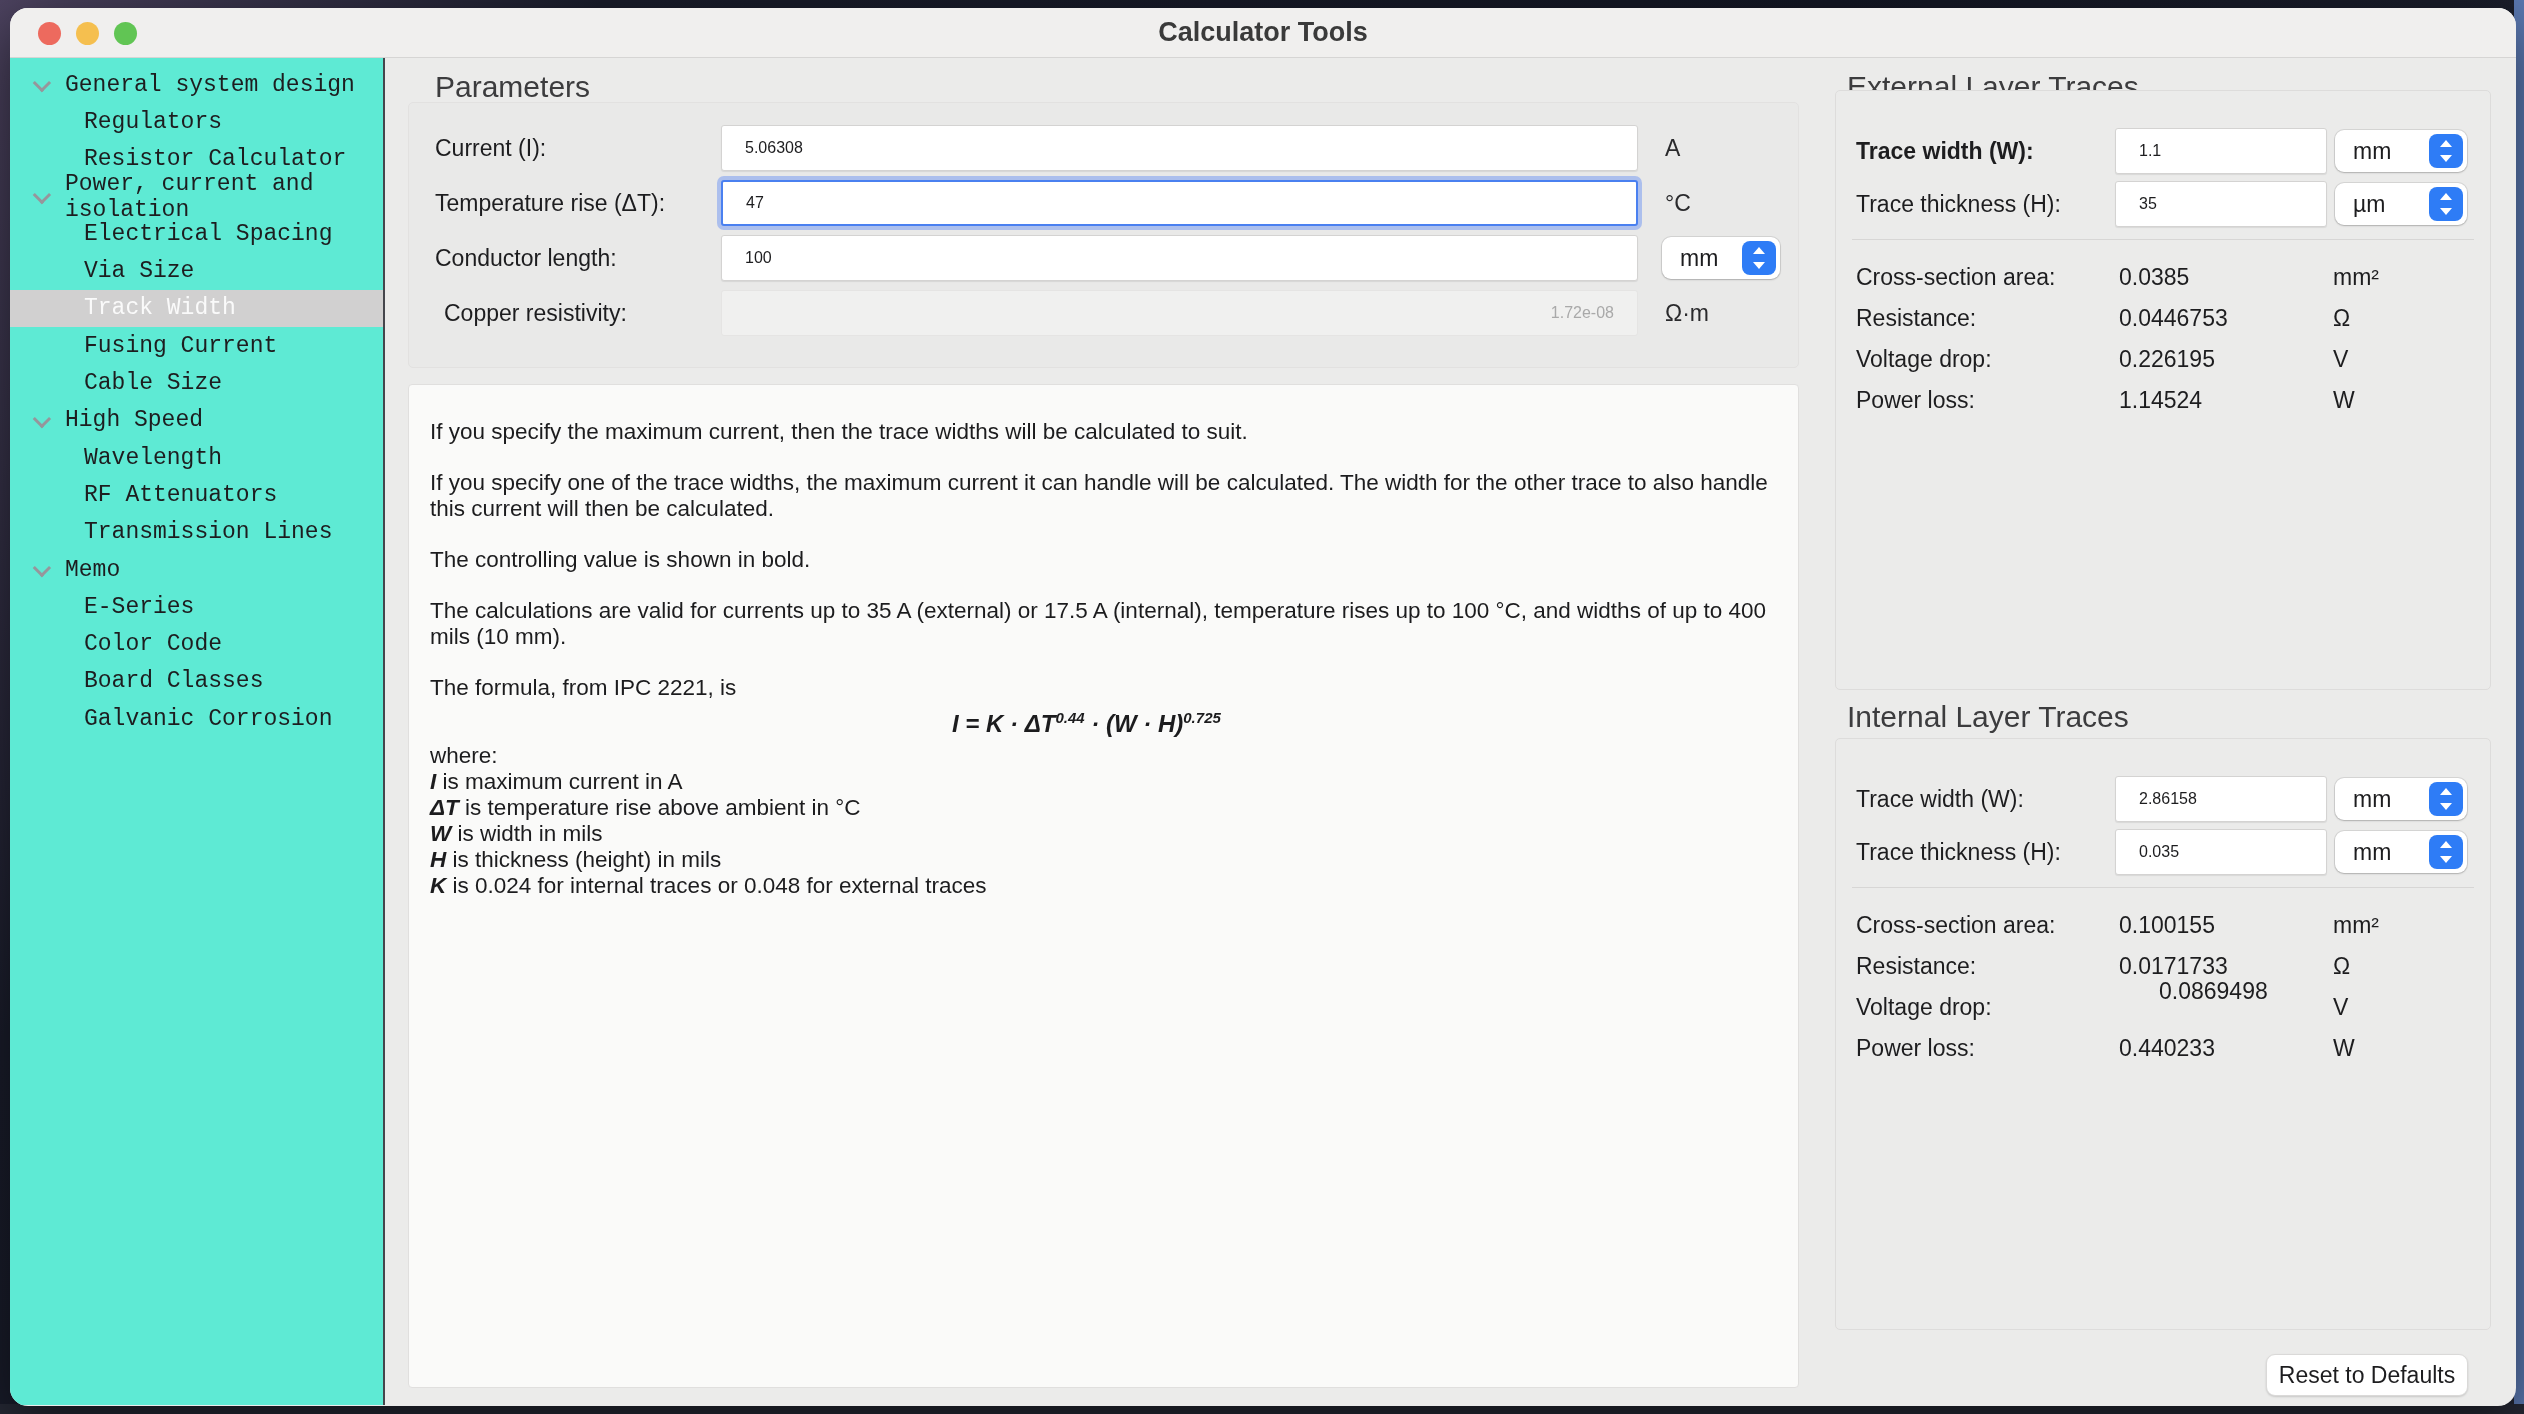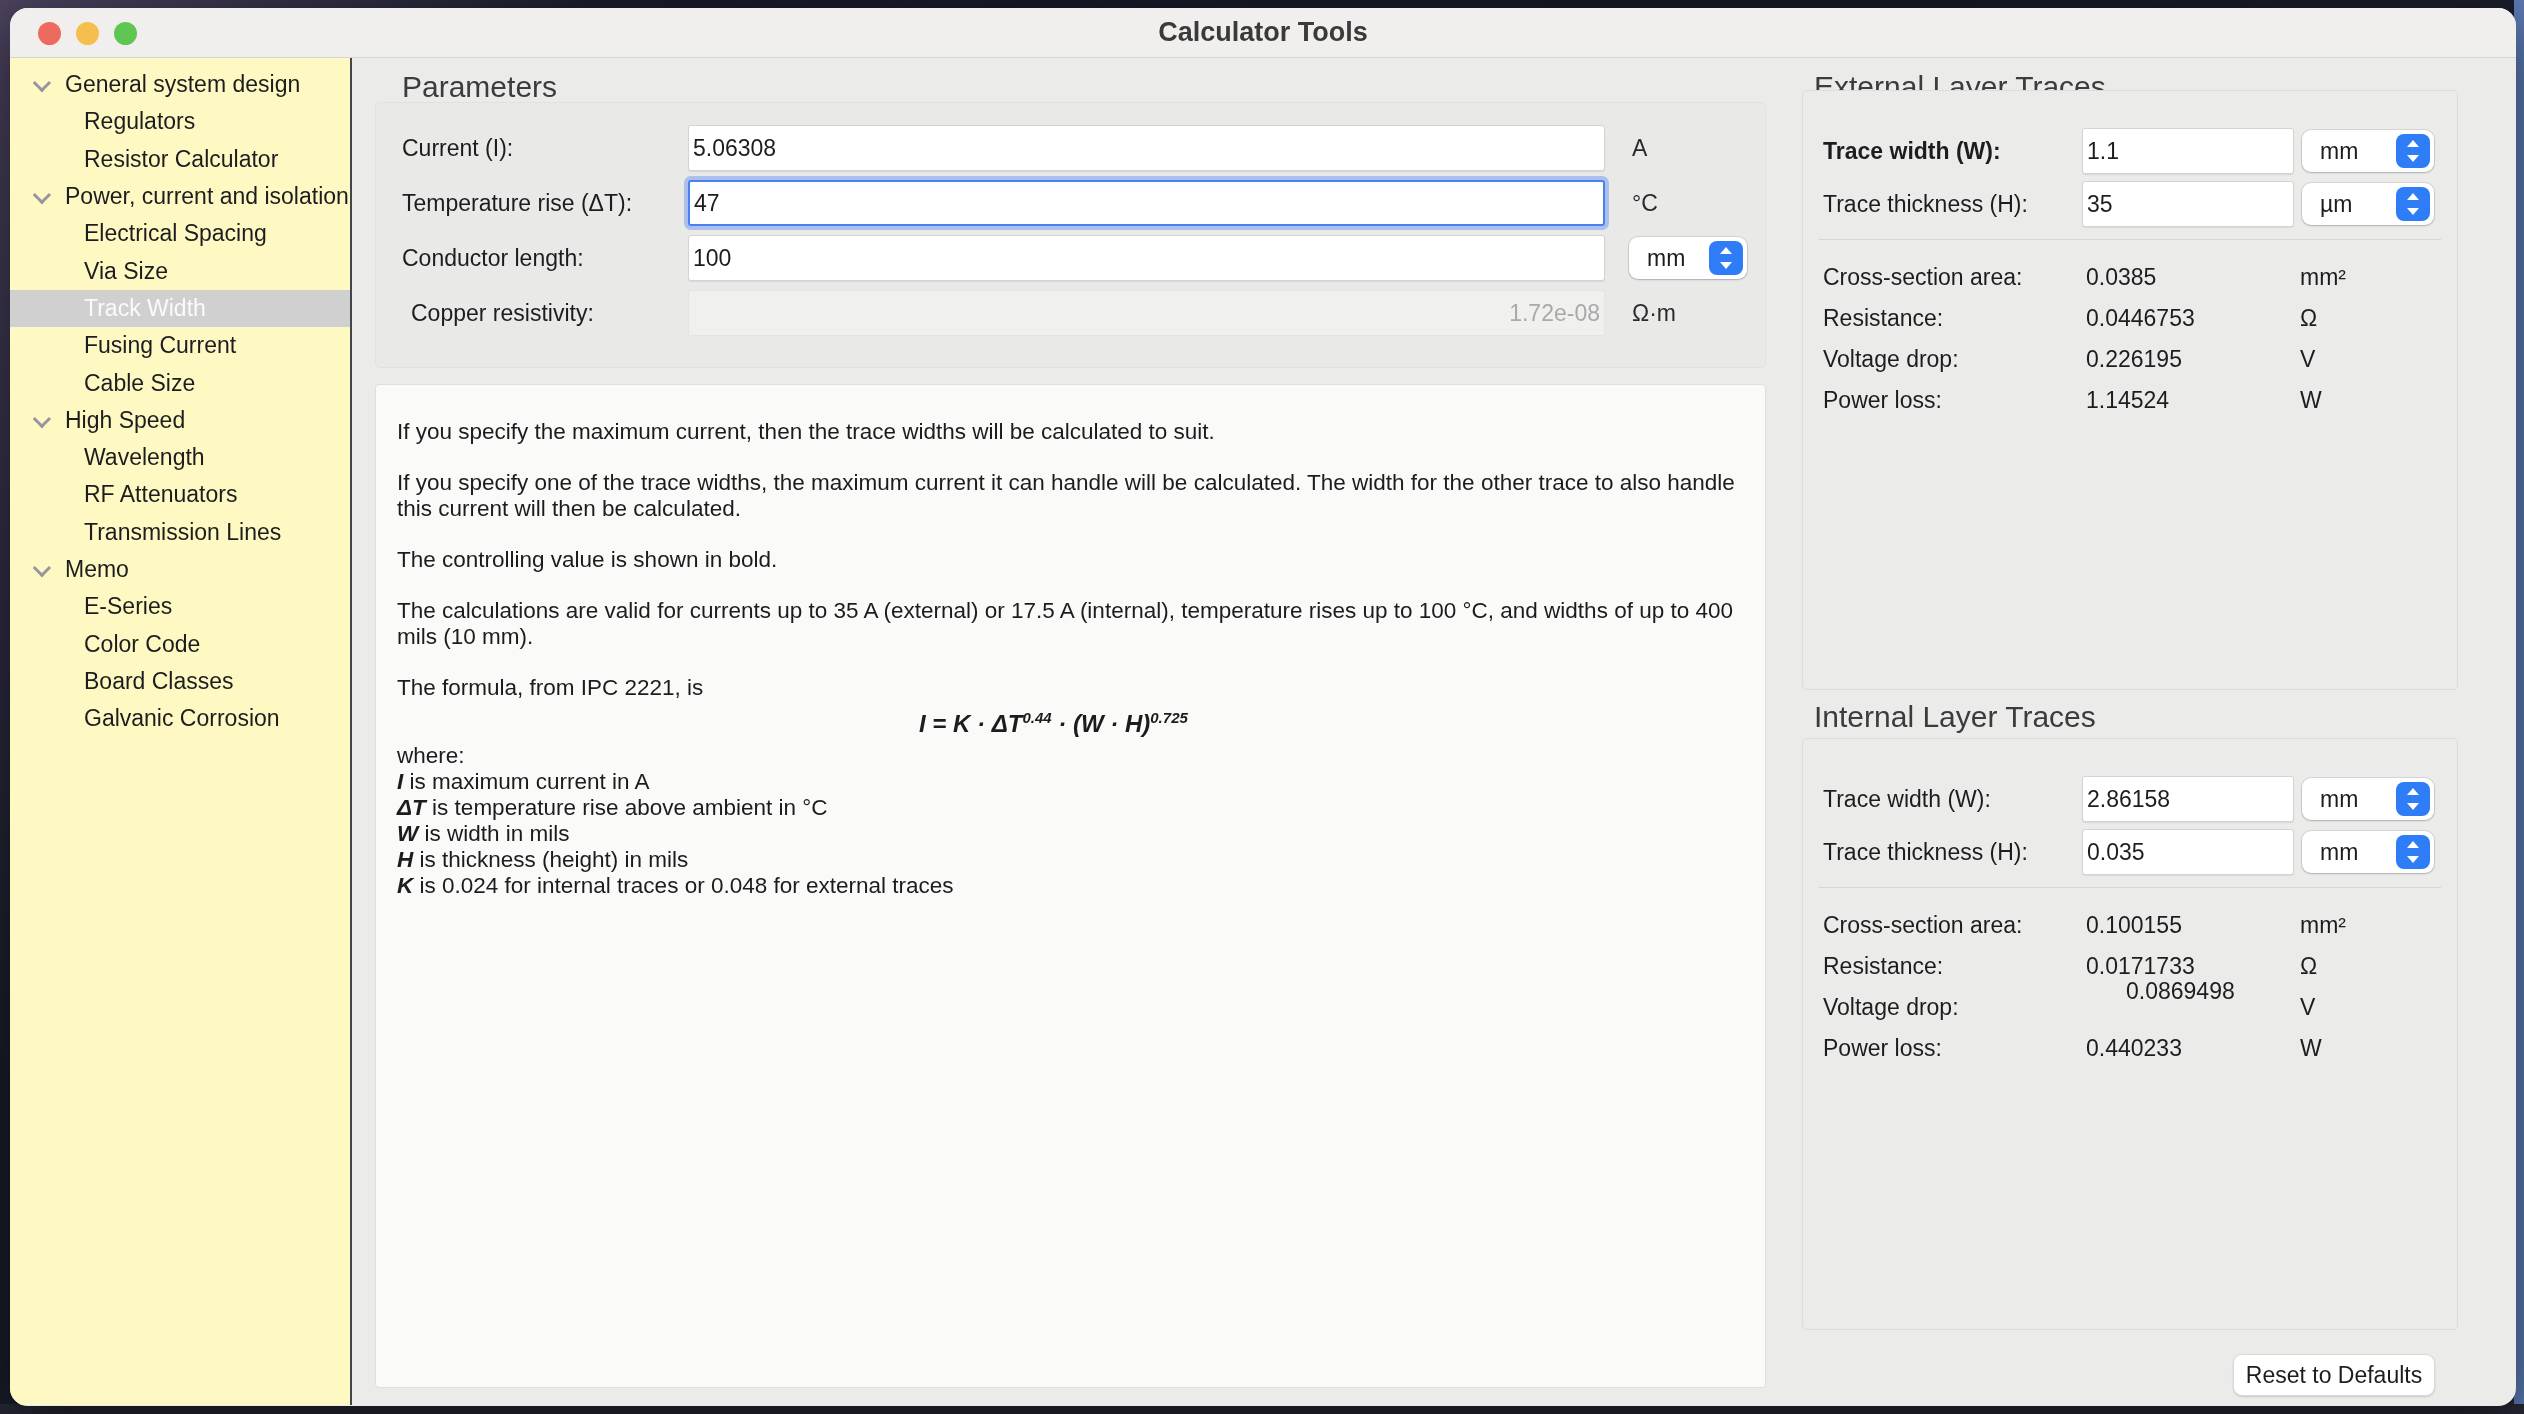--- a/index.html
+++ b/index.html
@@ -22,37 +22,37 @@
     display:flex; align-items:center; justify-content:center;
   }
   .title { font-size:27px; font-weight:bold; color:#3a3a3a; }
   .lights { position:absolute; left:28px; top:0; height:50px; display:flex; align-items:center; gap:15px; }
   .light { width:23px; height:23px; border-radius:50%; }
   .light.red { background:#ed6a5e; } .light.yellow { background:#f5bf4f; } .light.green { background:#61c554; }
 
   .winbody { display:flex; height:1347px; }
 
   
-  .sidebar { width:342px; background:#fef9c3; border-right:2px solid #45464c; padding-top:8px; }
+  .sidebar { width:375px; background:#5eead4; border-right:2px solid #45464c; padding-top:8px;font-family:Liberation Mono, monospace; }
   .srow { display:flex; align-items:center; height:37.3px; font-size:23px; color:#1d1d1f; cursor:default; }
   .srow .chev { width:13px; height:13px; border-right:3px solid #96969b; border-bottom:3px solid #96969b;
     transform:rotate(45deg) translateY(-2px); margin-left:24px; flex:0 0 auto; }
   .srow.group .lbl { margin-left:18px; }
   .srow.child .lbl { margin-left:74px; }
   .srow.selected { background:#d1d0d0; }
   .srow.selected .lbl { color:#fafafa; }
 
   
   .main { position:relative; width:1434px; background:#ebebea; }
   .sec-title { position:absolute; font-size:30px; color:#3c3c3e; }
   .params-panel { position:absolute; left:23px; top:44px; width:1391px; height:266px;
     background:#e9e9e8; border:1px solid #e2e1e0; border-radius:5px; }
   .flabel { position:absolute; font-size:23px; color:#1d1d1f; }
   .tinput {
-    position:absolute; height:46px; font-size:23px; color:#1d1d1f; padding:0 4px;
+    position:absolute; height:46px; font-size:16px; color:#1d1d1f; padding:0 23px;
     background:#fff; border:1px solid #d4d3d2; border-radius:3px;
     font-family:"Liberation Sans", sans-serif; box-shadow:0 1px 1px rgba(0,0,0,.08);
   }
   .tinput.focused { border:2px solid #4a80f0; box-shadow:0 0 0 4px rgba(97,140,244,.45); }
   .tinput.disabled { background:#f0f0ef; border-color:#e5e4e3; color:#a9a9a9; box-shadow:none; }
   .unit { position:absolute; font-size:23px; color:#2a2a2c; }
   .dropdown {
     position:absolute; height:42px; background:#fff; border-radius:9px;
     box-shadow:0 0 0 1px rgba(0,0,0,.09), 0 1px 2px rgba(0,0,0,.18);
     display:flex; align-items:center; justify-content:space-between; padding:0 4px 0 18px; cursor:default;

